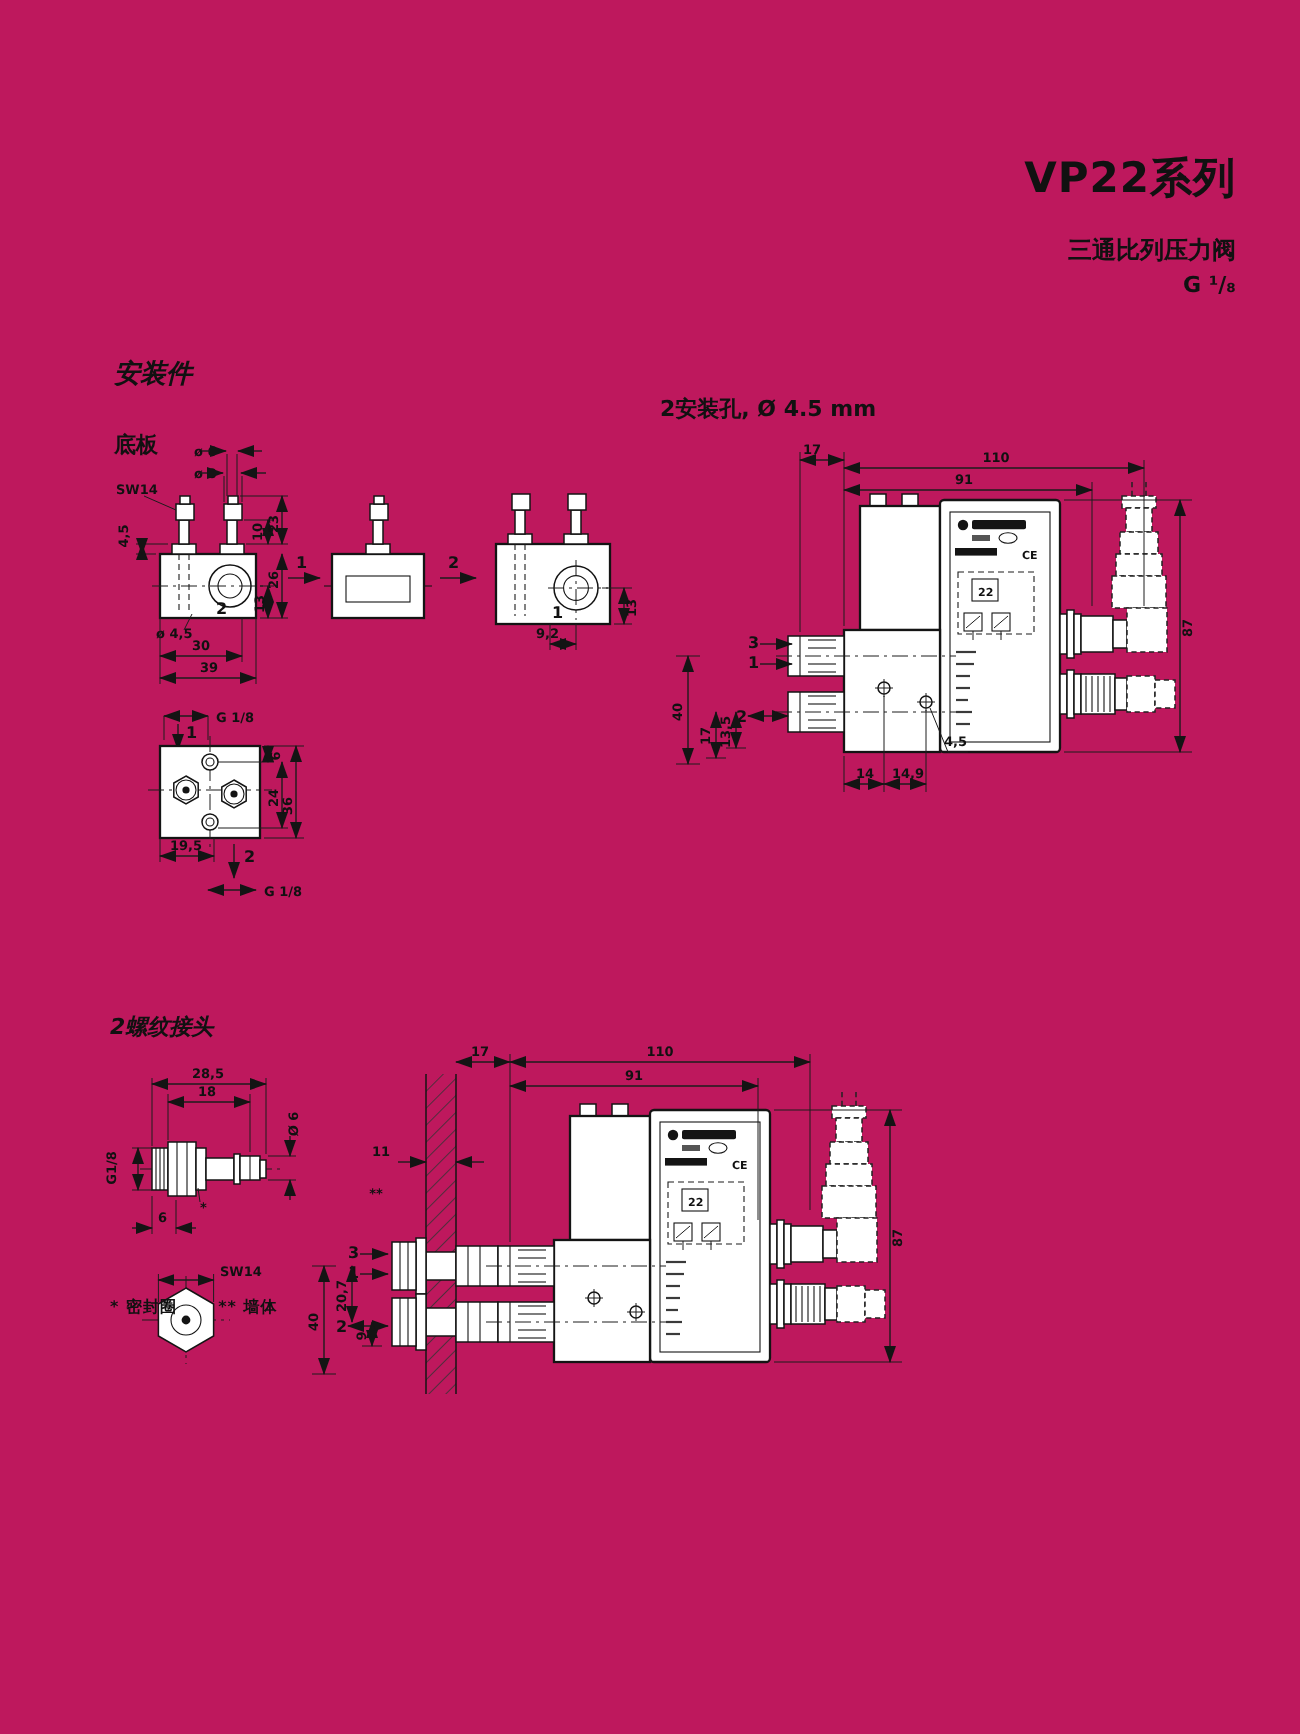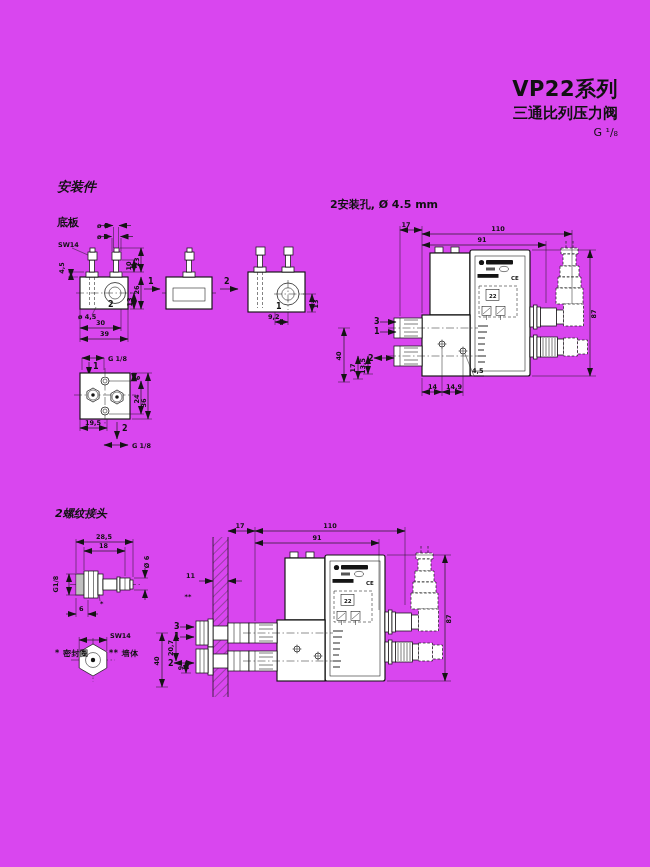--- a/index.html
+++ b/index.html
@@ -1,22 +1,22 @@
 <!DOCTYPE html>
 <html><head>
 <meta charset="utf-8">
 <style>
   html,body{margin:0;padding:0;background:#e8e8e8;}
-  .page{position:relative;width:650px;height:867px;background:#d946ef;overflow:hidden;
+  .page{position:relative;width:650px;height:867px;background:#be185d;overflow:hidden;
         font-family:"DejaVu Sans",sans-serif;color:#111;}
   .abs{position:absolute;}
   .hdr{text-align:right;line-height:1.25;}
   .hdr .series{font-size:21px;font-weight:bold;letter-spacing:.5px;}
-  .hdr .product{font-size:15px;font-weight:bold;margin-top:2px;}
-  .hdr .thread{font-size:11px;font-weight:normal;margin-top:3px;}
+  .hdr .product{font-size:12px;font-weight:bold;margin-top:16px;}
+  .hdr .thread{font-size:11px;font-weight:bold;margin-top:3px;}
   .sec-title{font-size:13px;font-weight:bold;}
   .sub-title{font-size:11px;font-weight:bold;}
   .footnote{font-size:8px;font-weight:bold;letter-spacing:.5px;}
   .footnote .gap{display:inline-block;width:14px;}
   
   .ol{stroke:#141414;stroke-width:1.15;fill:#fff;}
   .ol2{stroke:#141414;stroke-width:.75;fill:#fff;}
   .thin{stroke:#141414;stroke-width:.55;fill:none;}
   .dl{stroke:#1c1c1c;stroke-width:.7;fill:none;}
   .xl{stroke:#1c1c1c;stroke-width:.5;fill:none;}

